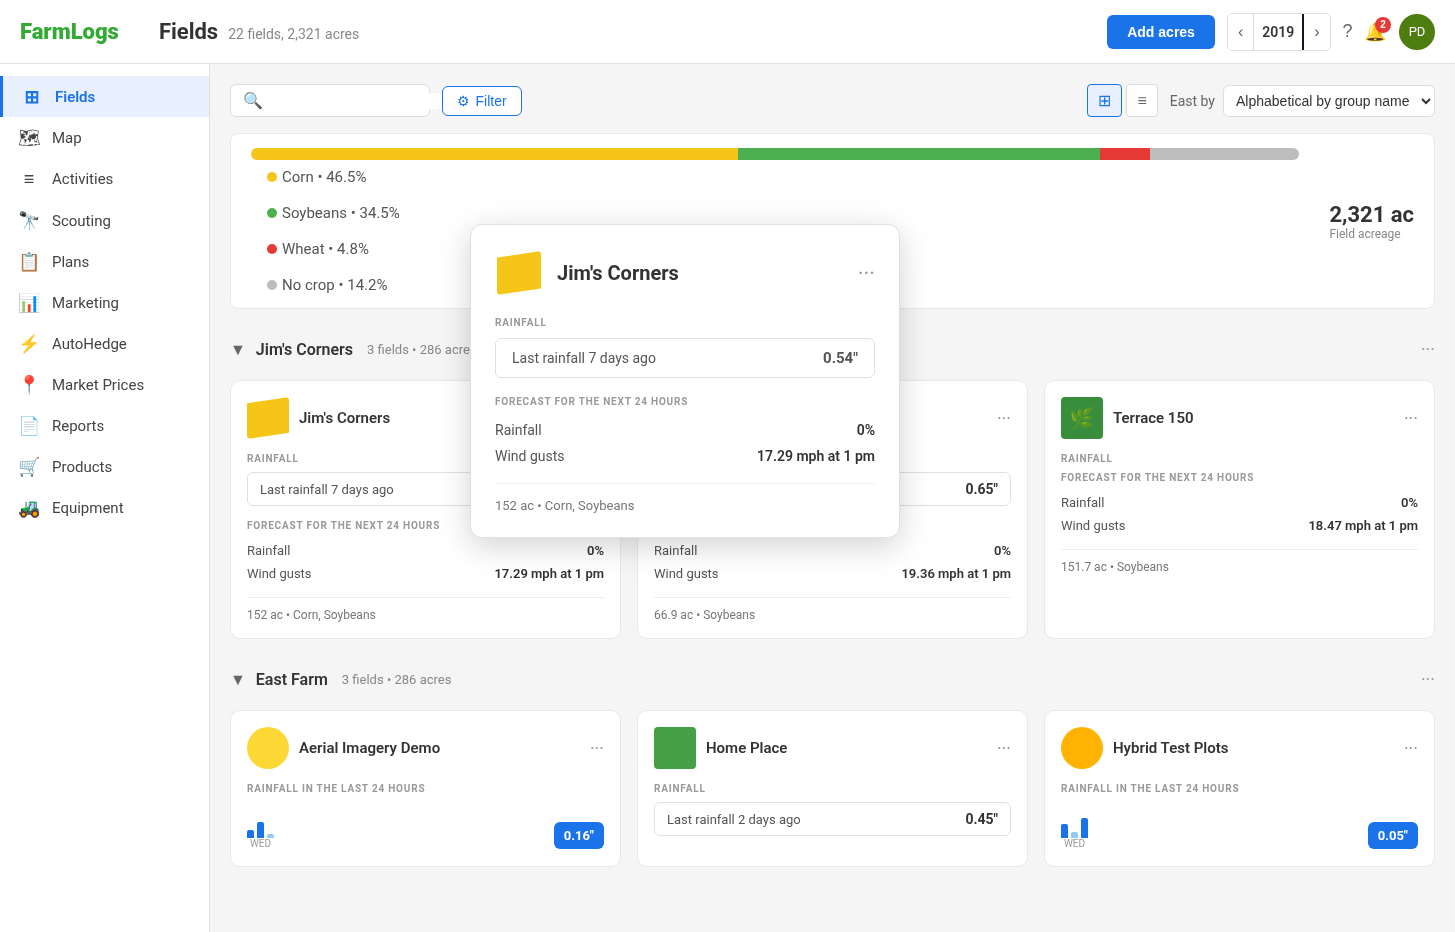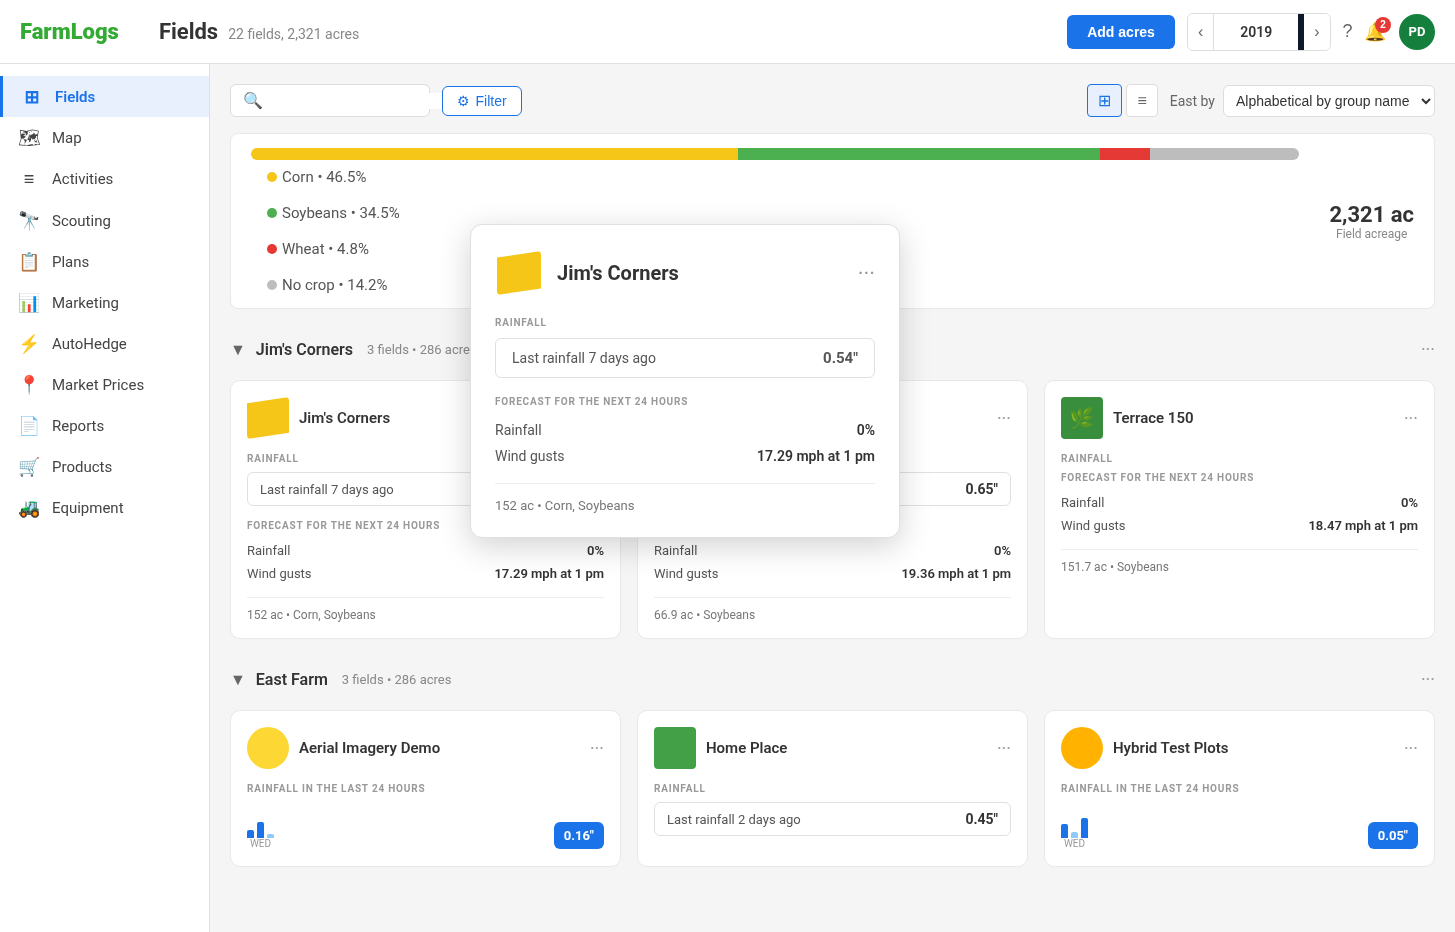--- a/index.html
+++ b/index.html
@@ -24,31 +24,31 @@
       padding: 9px 20px; font-size: 14px; font-weight: 600; cursor: pointer;
     }
     .year-nav {
       display: flex; align-items: center; border: 1px solid #ddd; border-radius: 6px;
       overflow: hidden; height: 38px;
     }
     .year-nav-btn {
       background: #fff; border: none; padding: 0 10px; cursor: pointer;
       font-size: 16px; color: #666; height: 100%;
     }
-    .year-display { padding: 0 26px; font-weight: 600; font-size: 14px; border-left: 1px solid #ddd; border-right: 6px solid #0f172a; line-height: 38px; }
+    .year-display { padding: 0 8px; font-weight: 600; font-size: 14px; border-left: 1px solid #ddd; border-right: 2px solid #0f172a; line-height: 38px; }
     .help-btn, .notif-btn { background: none; border: none; cursor: pointer; font-size: 18px; color: #666; position: relative; }
     .notif-badge {
       position: absolute; top: -4px; right: -4px; background: #e53935;
       color: #fff; border-radius: 50%; width: 16px; height: 16px;
       font-size: 10px; display: flex; align-items: center; justify-content: center; font-weight: 700;
     }
     .avatar {
-      width: 36px; height: 36px; border-radius: 50%; background: #15803d;
+      width: 36px; height: 36px; border-radius: 50%; background: #4d7c0f;
       color: #fff; display: flex; align-items: center; justify-content: center;
-      font-size: 13px; font-weight: 700; cursor: pointer;
+      font-size: 13px; font-weight: 400; cursor: pointer;
     }
 
     
     .body { display: flex; flex: 1; overflow: hidden; }
 
     
     .sidebar {
       width: 210px; background: #fff; border-right: 1px solid #e0e0e0;
       padding: 12px 0; flex-shrink: 0; overflow-y: auto;
     }
@@ -95,21 +95,21 @@
     .acreage-bar-section {
       background: #fff; border-radius: 8px; padding: 14px 20px;
       display: flex; align-items: center; margin-bottom: 20px;
       border: 1px solid #e8e8e8;
     }
     .bar-container { flex: 1; height: 12px; border-radius: 6px; overflow: hidden; display: flex; }
     .bar-segment { height: 100%; }
     .legend-items { display: flex; gap: 18px; margin-left: 16px; font-size: 15px; color: #555; flex-direction: column; }
     .legend-item { display: flex; align-items: center; gap: 5px; }
     .legend-dot { width: 10px; height: 10px; border-radius: 50%; }
-    .acreage-summary { text-align: center; margin-left: 30px; }
+    .acreage-summary { text-align: left; margin-left: 30px; }
     .acreage-num { font-size: 22px; font-weight: 700; }
     .acreage-label { font-size: 12px; color: #888; }
 
     
     .group-section { margin-bottom: 20px; }
     .group-header {
       display: flex; align-items: center; gap: 10px;
       padding: 10px 0; margin-bottom: 10px; cursor: pointer;
     }
     .group-chevron { font-size: 16px; color: #666; }

